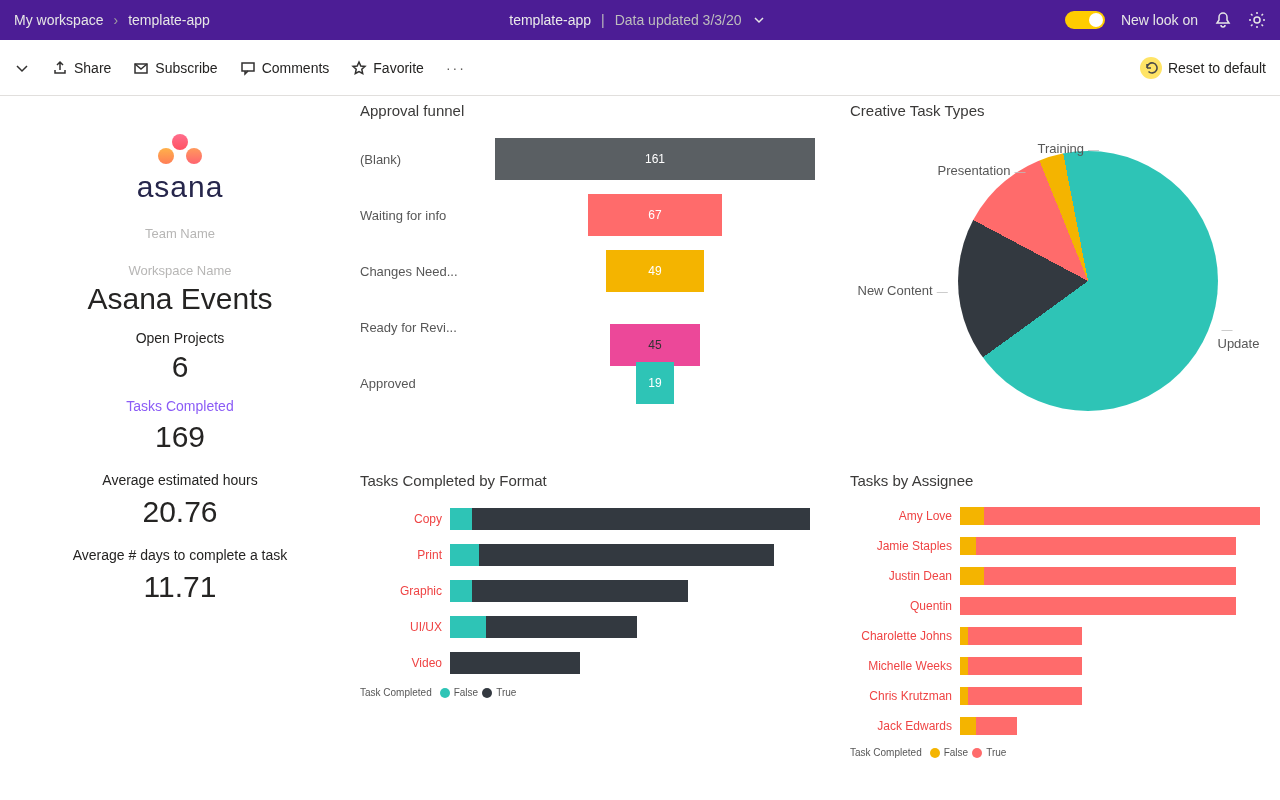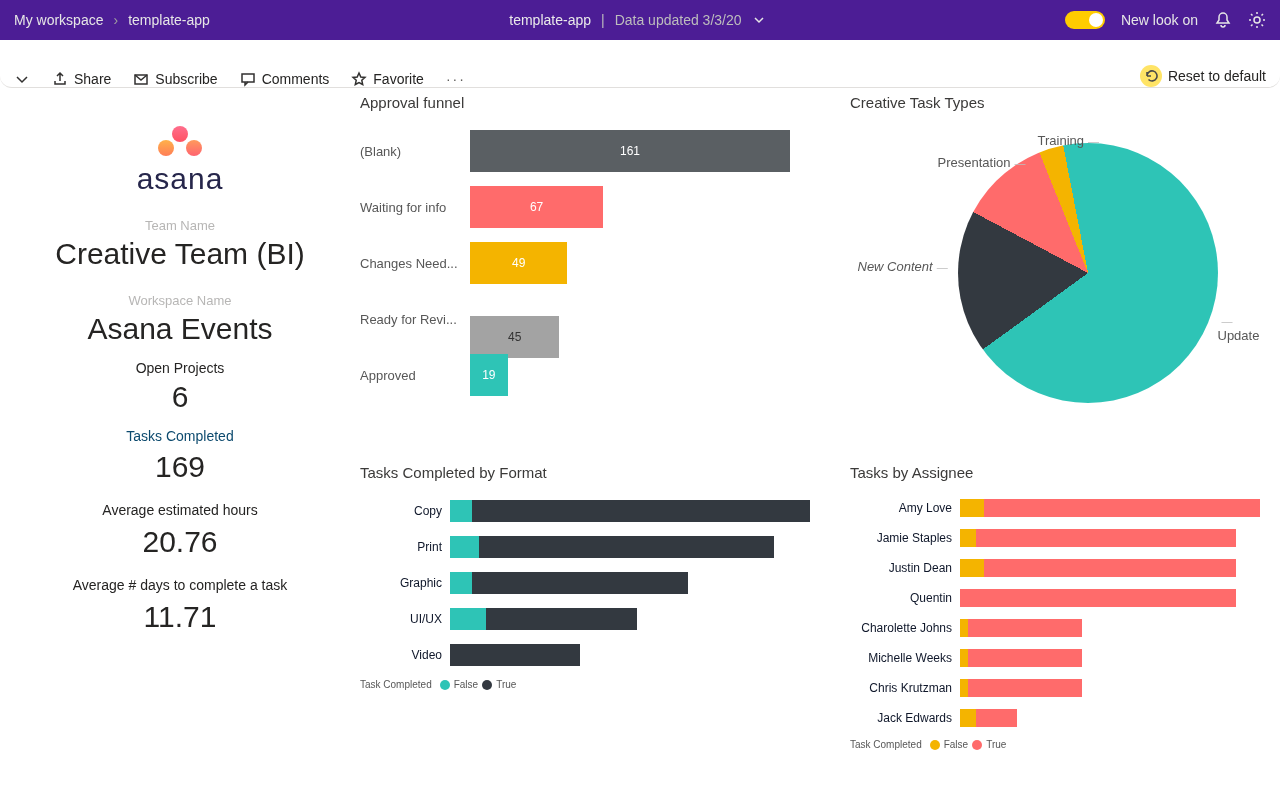--- a/index.html
+++ b/index.html
@@ -9,21 +9,21 @@
   .topbar { height: 40px; background: #4c1d95; color: #e6e6e6; display: flex; align-items: center; padding: 0 14px; font-size: 14px; }
   .topbar .crumbs { display: flex; align-items: center; gap: 10px; flex: 0 0 auto; }
   .topbar .chev { color: #a0a0a0; }
   .topbar .center { flex: 1; display: flex; justify-content: center; align-items: center; gap: 10px; color: #eaeaea; }
   .topbar .center .muted { color: #bdbdbd; }
   .topbar .right { display: flex; align-items: center; gap: 16px; text-align: center; }
   .toggle { width: 40px; height: 18px; background: #ffcc00; border-radius: 10px; position: relative; }
   .toggle .knob { width: 14px; height: 14px; background: #fff; border-radius: 50%; position: absolute; top: 2px; right: 2px; }
 
   
-  .toolbar { height: 48px; border-bottom: 1px solid #e1dfdd; display: flex; align-items: flex-end; padding: 0 14px; gap: 22px; font-size: 14px; color: #252423; border-radius: 12px; }
+  .toolbar { height: 56px; border-bottom: 1px solid #e1dfdd; display: flex; align-items: center; padding: 0 14px; gap: 22px; font-size: 14px; color: #252423; }
   .toolbar .tool { display: flex; align-items: center; gap: 6px; cursor: pointer; }
   .toolbar .spacer { flex: 1; }
   .reset { display: flex; align-items: center; gap: 6px; }
   .reset .undo { width: 22px; height: 22px; background: #ffe466; border-radius: 50%; display: flex; align-items: center; justify-content: center; }
 
   
   .main { display: flex; height: calc(800px - 88px); }
   .sidecard { width: 360px; padding: 14px 18px 0 18px; text-align: center; }
   .workarea { flex: 1; display: grid; grid-template-columns: 480px 1fr; grid-template-rows: 370px 1fr; column-gap: 10px; padding-right: 5px; }
 
@@ -31,53 +31,53 @@
   .logo { margin-top: 24px; display: flex; flex-direction: column; align-items: center; gap: 4px; }
   .logo-mark { width: 44px; height: 30px; position: relative; margin-bottom: 2px; }
   .dot { width: 16px; height: 16px; border-radius: 50%; position: absolute; }
   .dot.a { top: 0; left: 14px; background: linear-gradient(180deg,#ff6e8d,#ff5263); }
   .dot.b { bottom: 0; left: 0; background: linear-gradient(180deg,#ffb14a,#ff7e57); }
   .dot.c { bottom: 0; right: 0; background: linear-gradient(180deg,#ff9a5c,#ff6470); }
   .logo-text { font-size: 30px; color: #26264b; letter-spacing: 1px; font-weight: 500; }
   .label-sm { color: #b7b6b5; font-size: 13px; margin-top: 22px; margin-bottom: 4px; }
   .big { font-size: 30px; font-weight: 400; }
   .metric-row { display: flex; justify-content: center; gap: 26px; margin-top: 6px; }
-  .metric .mlabel { font-size: 14px; color: #0c4a6e; }
+  .metric .mlabel { font-size: 14px; color: #8b5cf6; }
   .metric .mval { font-size: 30px; margin-top: 6px; }
   .sub-metric { margin-top: 18px; }
   .sub-metric .mlabel { font-size: 14px; color: #252423; line-height: 1.2; }
   .sub-metric .mval { font-size: 30px; margin-top: 6px; }
 
   
   .card { padding-top: 6px; }
   .card-title { font-size: 15px; font-weight: 400; color: #3b3a39; margin-bottom: 12px; }
 
   
   .funnel-row { display: flex; align-items: center; height: 56px; }
   .funnel-row .flabel { width: 110px; font-size: 13px; color: #575757; text-align: left; }
-  .funnel-row .fbararea { flex: 1; display: flex; }
+  .funnel-row .fbararea { flex: 1; display: flex; justify-content: center; }
   .fbar { height: 42px; color: #fff; display: flex; align-items: center; justify-content: center; font-size: 12px; }
 
   
   .pie-wrap { position: relative; width: 410px; height: 320px; margin: 0 auto; }
   .pie { width: 260px; height: 260px; border-radius: 50%; position: absolute; left: 100px; top: 20px;
          background: conic-gradient(
            #2ec4b6 0deg 234deg,
            #333940 234deg 298deg,
            #ff6b6b 298deg 338deg,
            #f4b400 338deg 349deg,
            #2ec4b6 349deg 360deg
          );
   }
   .pielabel { position: absolute; font-size: 13px; color: #575757; }
   .pielabel .ln { color: #bdbdbd; font-size: 11px; margin: 0 4px; }
 
   
   .hbar-row { display: flex; align-items: center; height: 36px; }
-  .hbar-row .hlabel { width: 90px; text-align: right; padding-right: 8px; font-size: 12px; color: #0f172a; }
+  .hbar-row .hlabel { width: 90px; text-align: right; padding-right: 8px; font-size: 12px; color: #ef4444; }
   .hbar-row .htrack { flex: 1; display: flex; }
   .seg { height: 22px; }
 
   .assignee .hbar-row { height: 30px; }
   .assignee .hlabel { width: 110px; }
   .assignee .seg { height: 18px; }
 
   .legend { font-size: 10px; color: #575757; margin-top: 6px; display: flex; align-items: center; gap: 4px; }
   .legend .sw { width: 10px; height: 10px; border-radius: 50%; display: inline-block; }
   .legend-title { color: #575757; margin-right: 4px; }
@@ -165,21 +165,20 @@
     <div class="logo">
       <div class="logo-mark">
         <div class="dot a"></div>
           <div class="dot b"></div>
           <div class="dot c"></div>
       </div>
       <div class="logo-text">asana</div>
     </div>
 
     <div class="label-sm">Team Name</div>
-    <div class="big">Creative Team (BI)</div>
 
     <div class="label-sm">Workspace Name</div>
     <div class="big">Asana Events</div>
 
     <div style="font-size:14px;margin-top:14px;">Open Projects</div>
     <div style="font-size:30px;margin-top:4px;">6</div>
 
     <div class="metric-row" style="margin-top:14px;">
       <div class="metric">
         <div class="mlabel">Tasks Completed</div>
@@ -216,39 +215,39 @@
           </div>
           <div class="funnel-row">
             <div class="flabel">Changes Need...</div>
             <div class="fbararea">
               <div class="fbar" style="width:97.3913043478261px;background:#f4b400;">49</div>
             </div>
           </div>
           <div class="funnel-row">
             <div class="flabel">Ready for Revi...</div>
             <div class="fbararea">
-              <div class="fbar" style="width:89.44099378881987px;background:#a3a3a3;color:#333;margin-top:36px;">45</div>
+              <div class="fbar" style="width:89.44099378881987px;background:#ec4899;color:#333;margin-top:36px;">45</div>
             </div>
           </div>
           <div class="funnel-row">
             <div class="flabel">Approved</div>
             <div class="fbararea">
               <div class="fbar" style="width:37.7639751552795px;background:#2ec4b6;">19</div>
             </div>
           </div>
         </div>
     </div>
 
     <div class="card">
       <div class="card-title">Creative Task Types</div>
       <div class="pie-wrap">
         <div class="pie"></div>
         <div class="pielabel" style="top:10px;left:180px;"><span>Training</span><span class="ln">—</span></div>
         <div class="pielabel" style="top:32px;left:80px;"><span>Presentation</span><span class="ln">—</span></div>
-        <div class="pielabel" style="top:136px;left:0px;font-style:italic;"><span>New Content</span><span class="ln">—</span></div>
+        <div class="pielabel" style="top:152px;left:0px;"><span>New Content</span><span class="ln">—</span></div>
         <div class="pielabel" style="top:190px;left:360px;"><span class="ln">—</span><span>Update</span></div>
       </div>
     </div>
 
     <div class="card">
       <div class="card-title">Tasks Completed by Format</div>
       <div id="format-body">
           <div class="hbar-row">
             <div class="hlabel">Copy</div>
             <div class="htrack">

